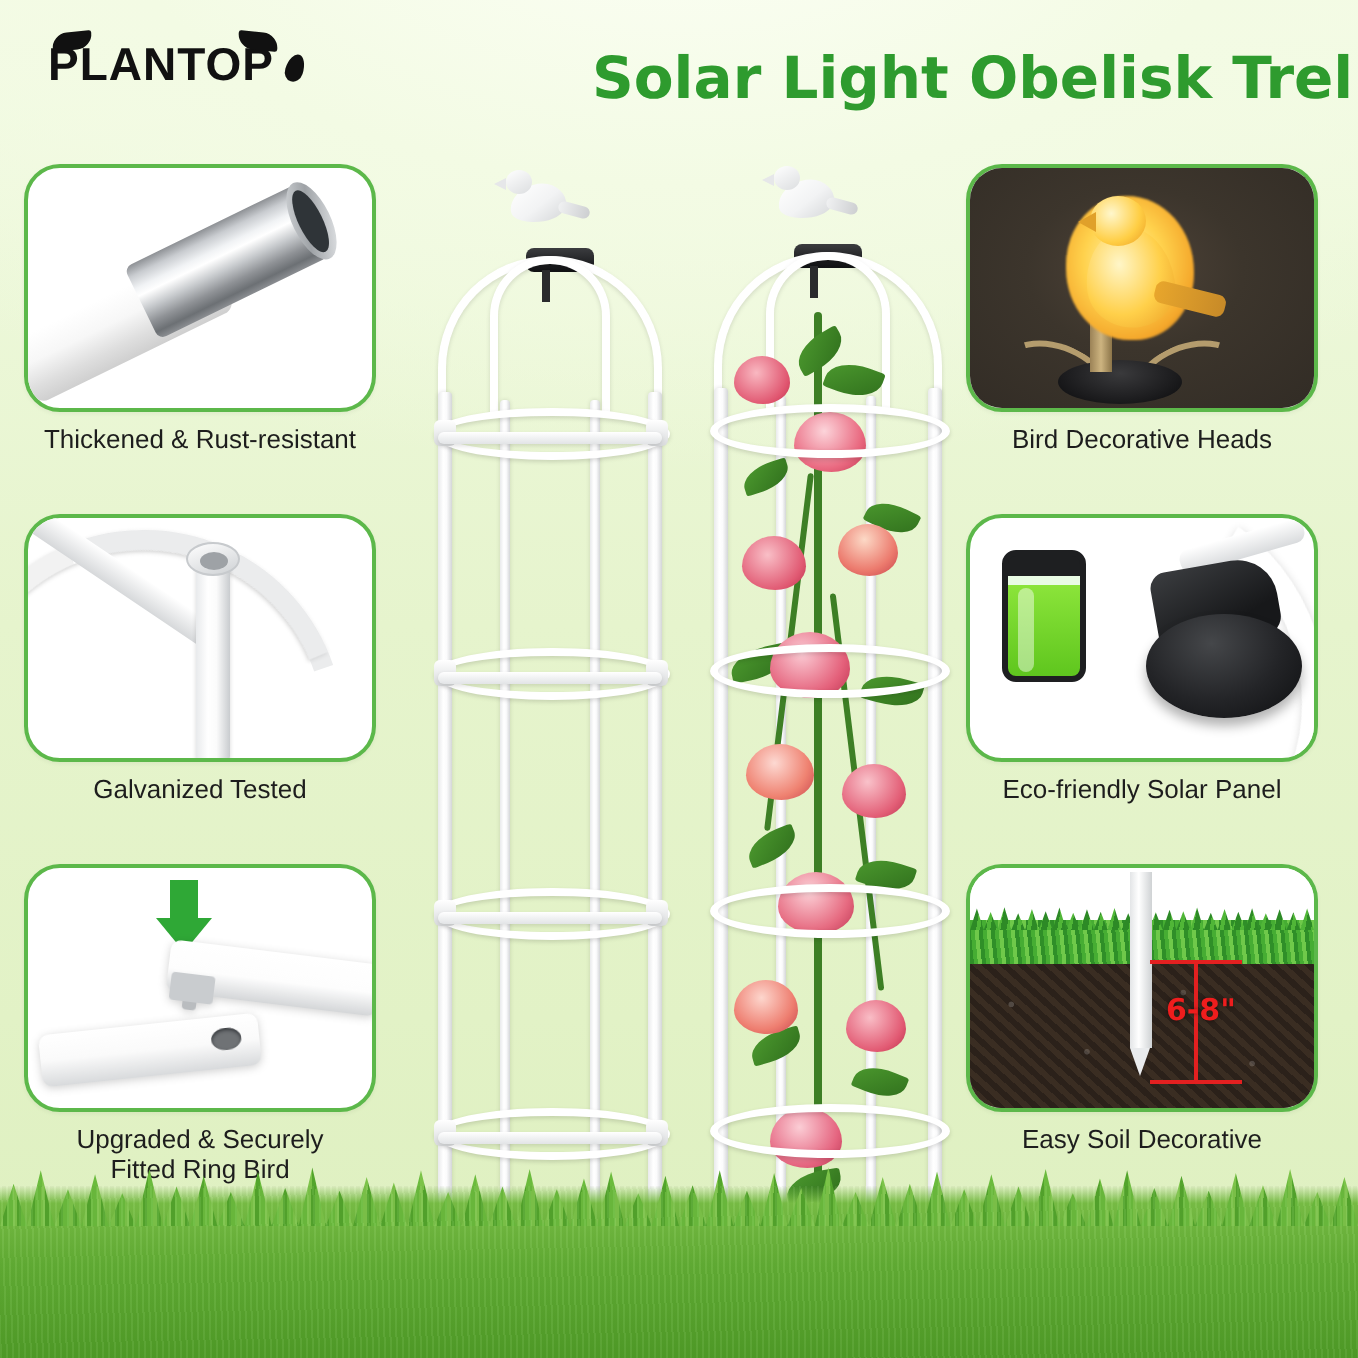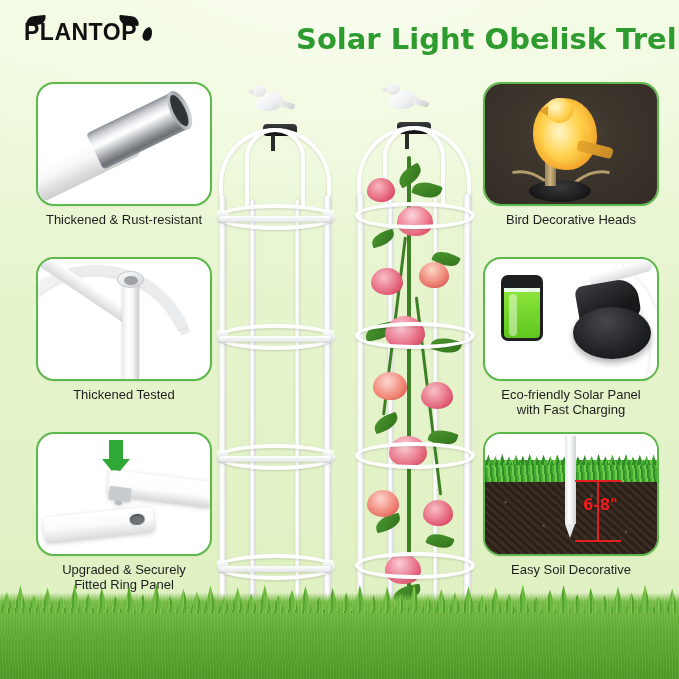--- a/index.html
+++ b/index.html
@@ -58,21 +58,21 @@
     width:172px;height:120px;margin:0 auto;
     border:2.5px solid #5cb84a;border-radius:18px;
     background:#ffffff;position:relative;overflow:hidden;
     box-shadow:0 1px 2px rgba(0,0,0,.05);
   }
   .feature .cap{
     margin-top:6px;text-align:center;
     font-size:13px;line-height:15px;color:#1d1d1d;
     font-family:"Liberation Sans", sans-serif;
   }
-  .col-left{left:30px;}
+  .col-left{left:6px;}
   .col-right{left:477px;}
   .row1{top:82px;}
   .row2{top:257px;}
   .row3{top:432px;}
 
   
   .pipe-white{
     position:absolute;left:-8px;top:62px;width:110px;height:34px;
     background:linear-gradient(180deg,#ffffff 0%,#f7f7f7 40%,#dedede 75%,#cfcfcf 100%);
     border-radius:6px;transform:rotate(-26deg);
@@ -426,40 +426,40 @@
 
   <div class="feature col-left row2">
     <div class="frame">
       <div class="ring-arc"></div>
       <div class="ring-arc2"></div>
       <div class="tube-diag"></div>
       <div class="tube-v"></div>
       <div class="tube-open"></div>
     </div>
     <div class="cap">
-      <div>Thickened Tested</div>
+      <div>Galvanized Tested</div>
     </div>
   </div>
 
   <div class="feature col-left row3">
     <div class="frame">
       <div class="arrow-dn">
         <span class="shaft"></span>
           <span class="head"></span>
       </div>
       <div class="joint-top">
         <span class="prong"></span>
       </div>
       <div class="joint-bot">
         <span class="hole"></span>
       </div>
     </div>
     <div class="cap">
       <div>Upgraded &amp; Securely</div>
-      <div>Fitted Ring Panel</div>
+      <div>Fitted Ring Bird</div>
     </div>
   </div>
 
   <div class="feature col-right row1">
     <div class="frame">
       <div class="night"></div>
       <div class="wire l"></div>
       <div class="wire r"></div>
       <div class="bird-cap"></div>
       <div class="bird-stand"></div>
@@ -480,21 +480,20 @@
       <div class="panel-arm"></div>
       <div class="panel-flap"></div>
       <div class="panel-disc"></div>
       <div class="battery">
         <span class="tip"></span>
           <span class="shine"></span>
       </div>
     </div>
     <div class="cap">
       <div>Eco-friendly Solar Panel</div>
-      <div>with Fast Charging</div>
     </div>
   </div>
 
   <div class="feature col-right row3">
     <div class="frame">
       <div class="sky"></div>
       <div class="soil"></div>
       <div class="grass-strip"></div>
       <div class="stake"></div>
       <div class="measure">

